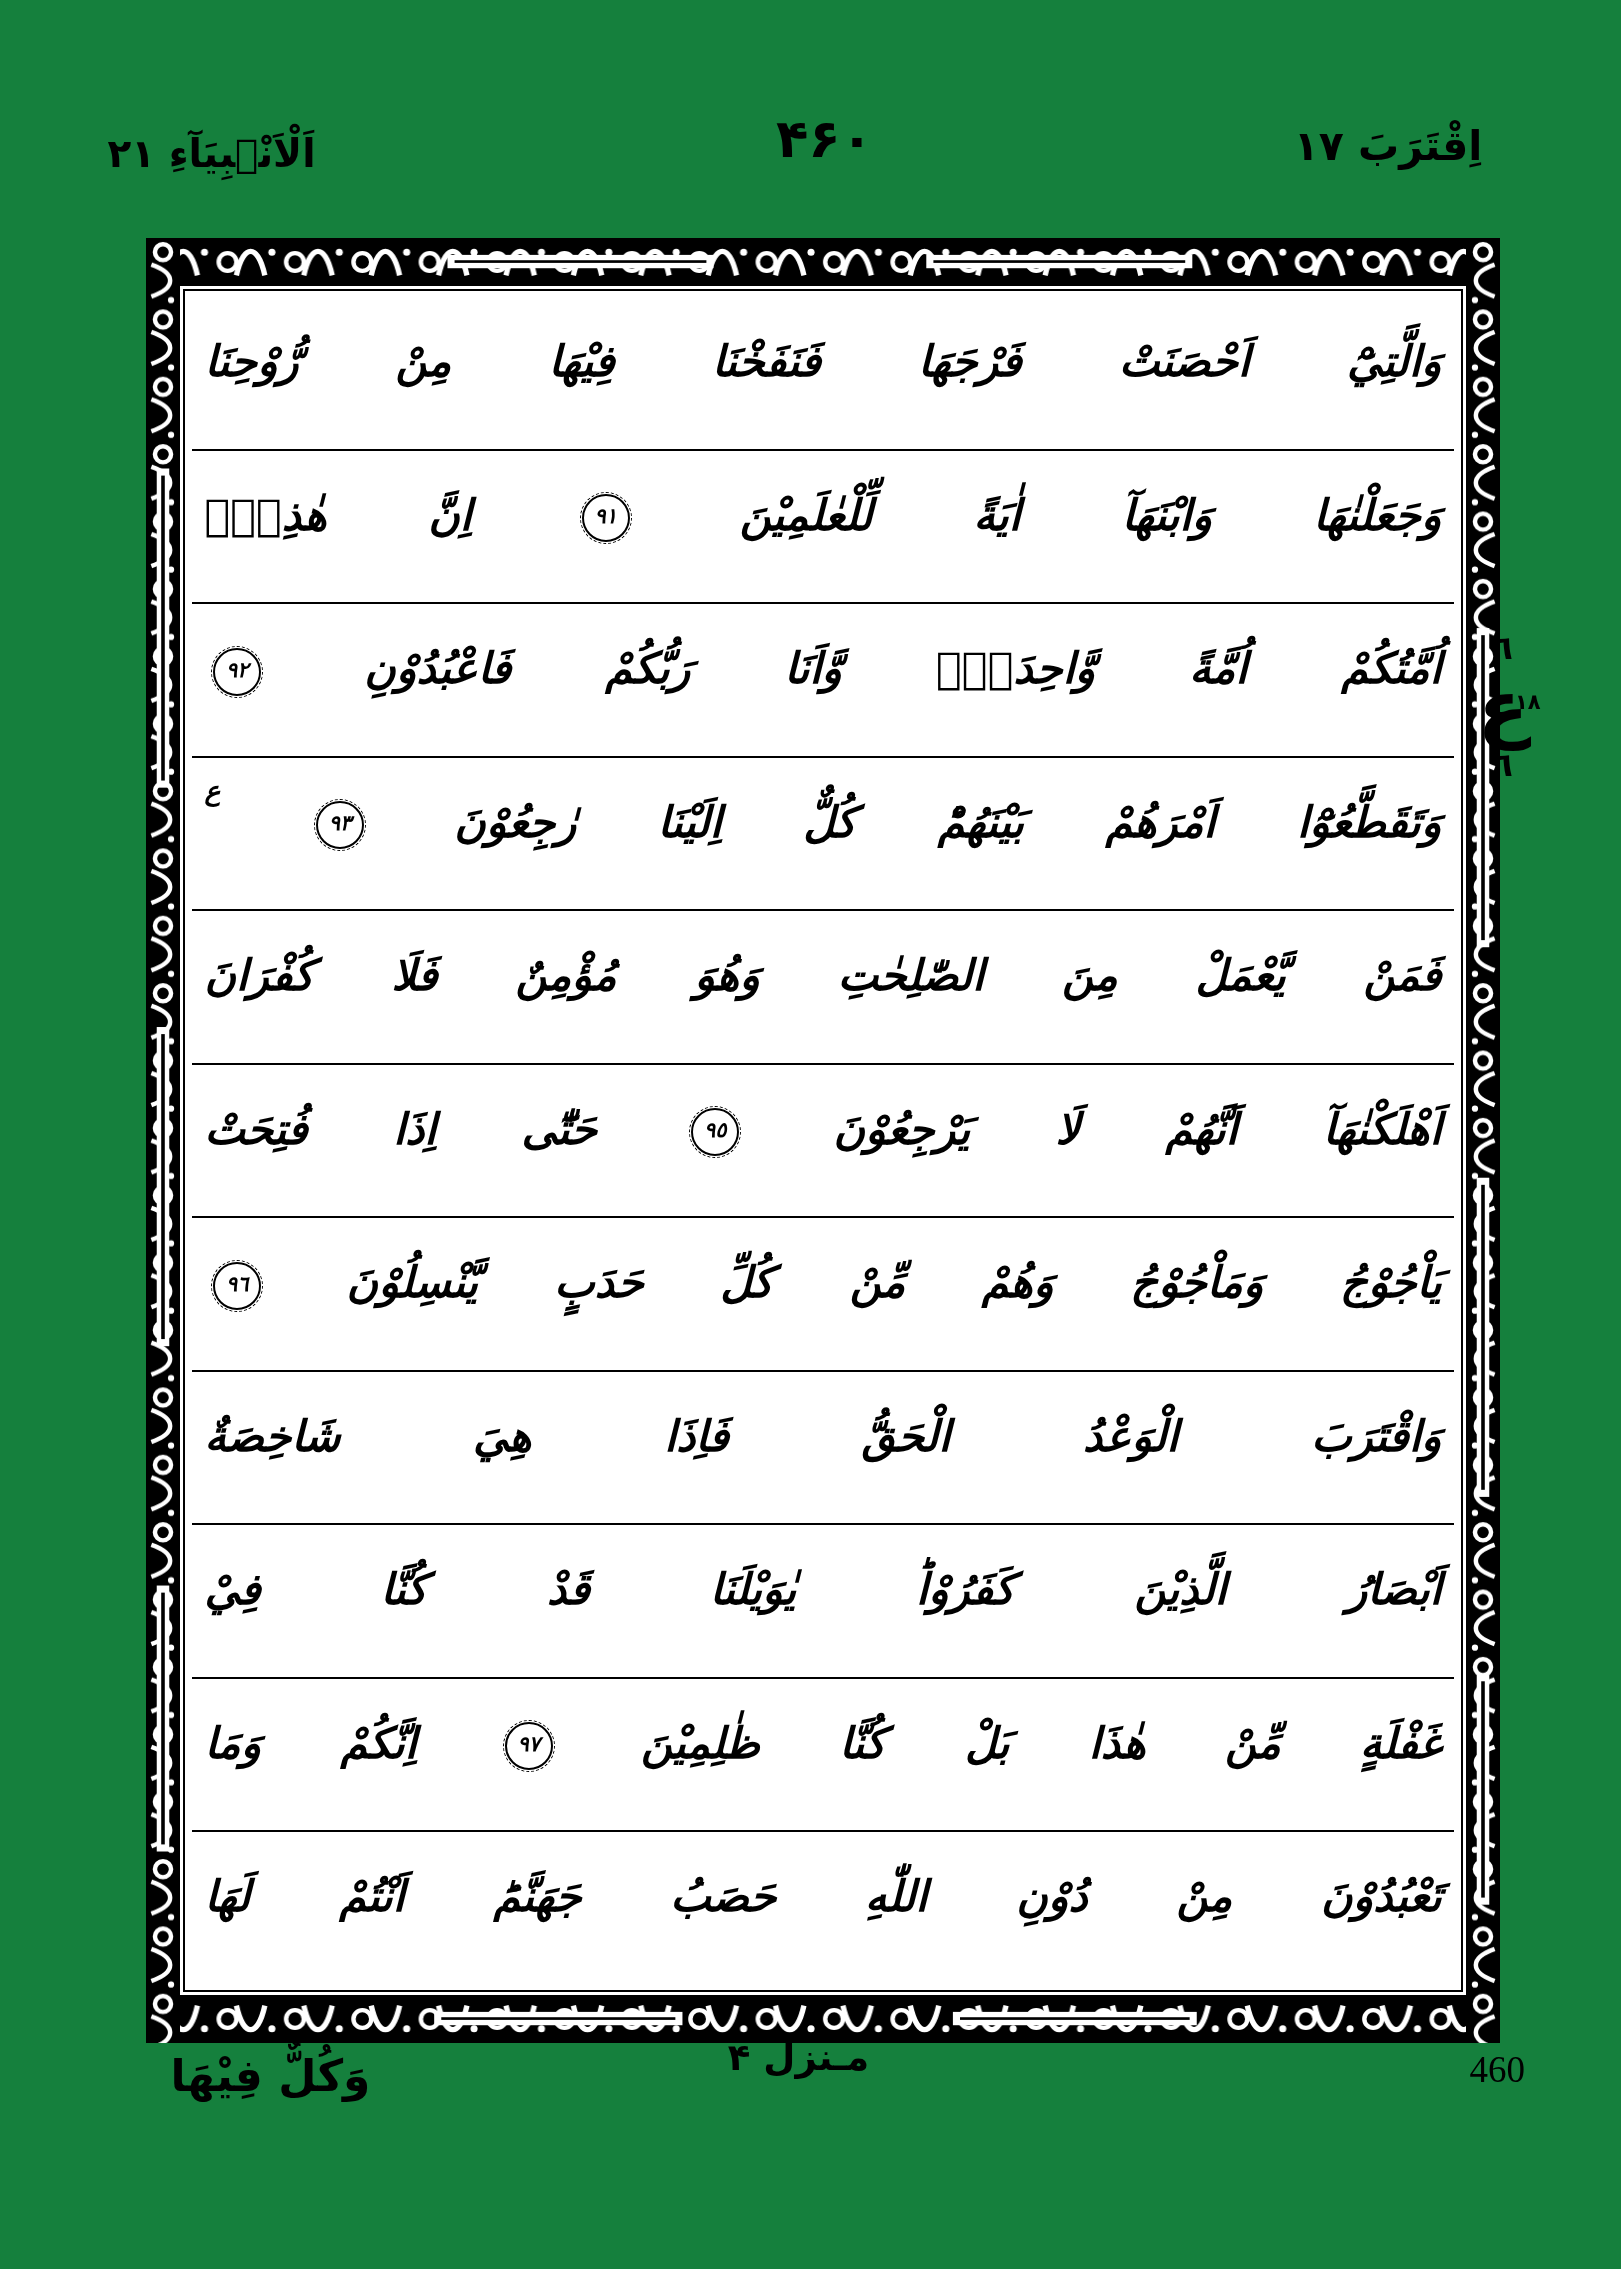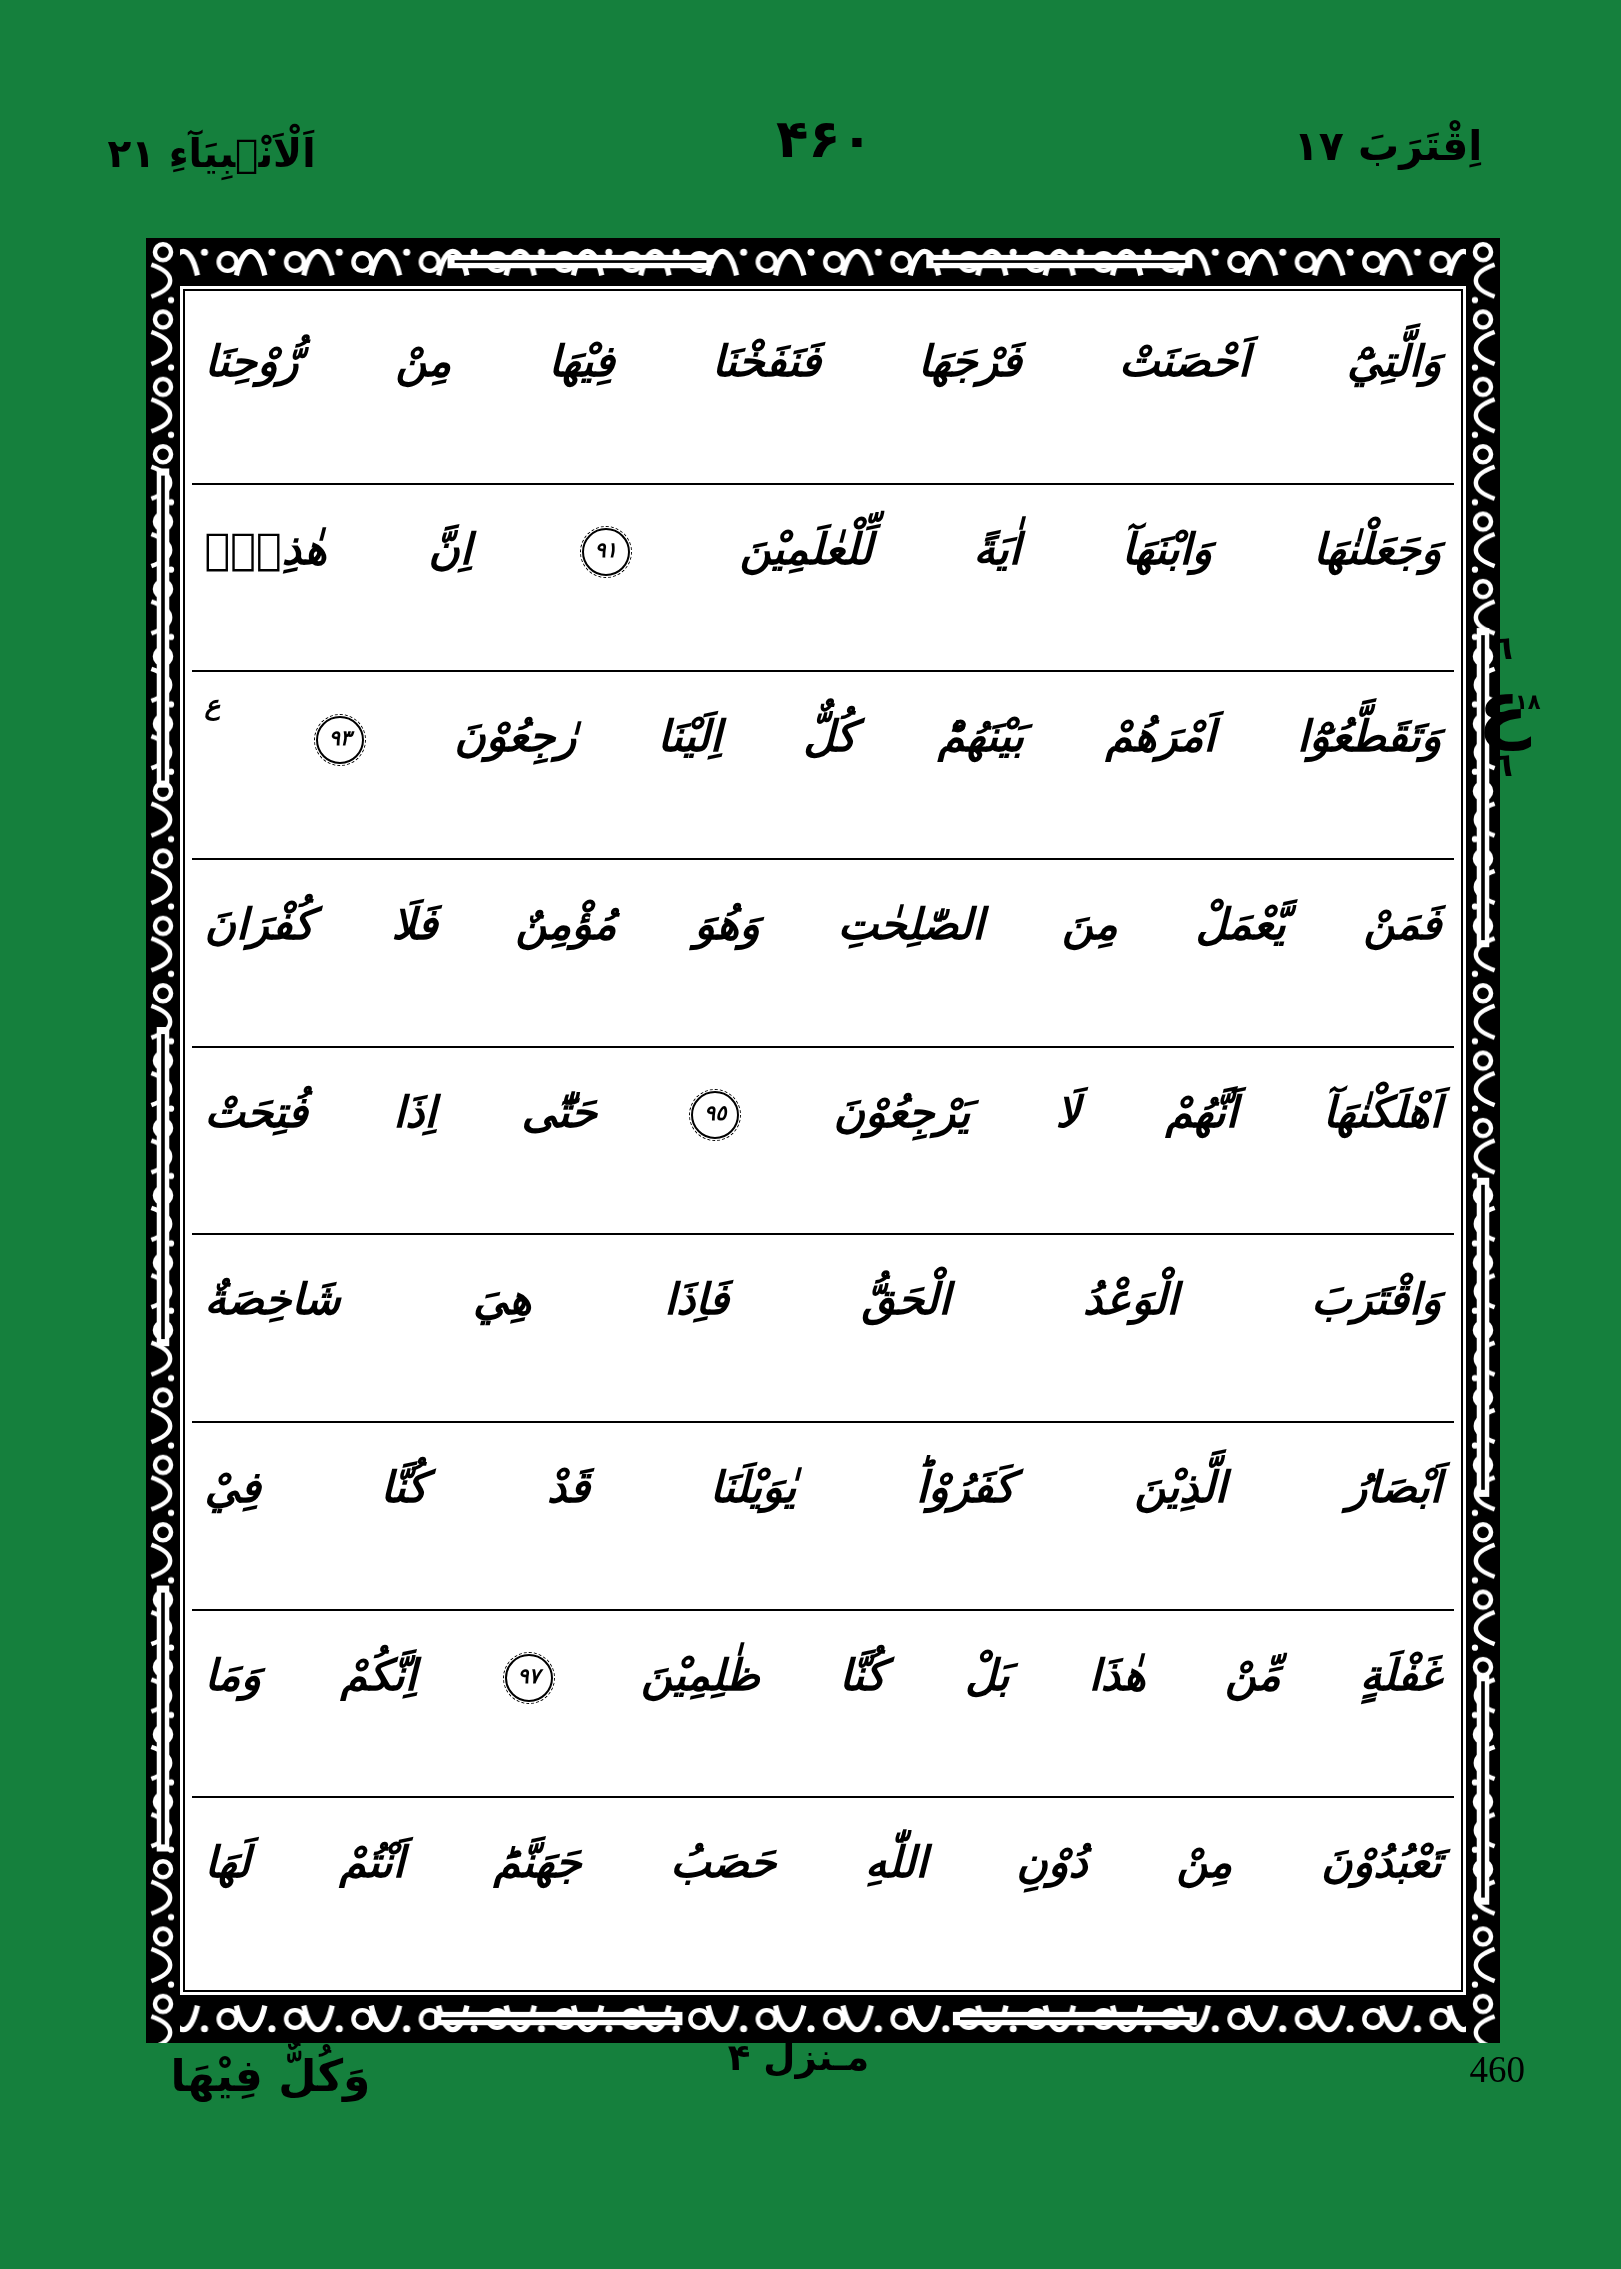--- a/index.html
+++ b/index.html
@@ -152,23 +152,25 @@
         <rect x="12" y="1620" width="14" height="260" fill="#fff"></rect>
         <rect x="17" y="1628" width="4" height="244" fill="#000"></rect>
       </svg>
     </div>
 
     <div class="inner-line"></div>
 
     <div class="lines">
         <div class="line"><span class="qtext">وَالَّتِيْٓ اَحْصَنَتْ فَرْجَهَا فَنَفَخْنَا فِيْهَا مِنْ رُّوْحِنَا</span></div>
         <div class="line"><span class="qtext">وَجَعَلْنٰهَا وَابْنَهَآ اٰيَةً لِّلْعٰلَمِيْنَ</span> <span class="ayah">٩١</span> <span class="qtext">اِنَّ هٰذِهٖٓ</span></div>
+        <div class="line"><span class="qtext">اُمَّتُكُمْ اُمَّةً وَّاحِدَةًۖ وَّاَنَا رَبُّكُمْ فَاعْبُدُوْنِ</span> <span class="ayah">٩٢</span></div>
         <div class="line"><span class="qtext">وَتَقَطَّعُوْٓا اَمْرَهُمْ بَيْنَهُمْؕ كُلٌّ اِلَيْنَا رٰجِعُوْنَ</span> <span class="ayah">٩٣</span> <span class="ruku-sign">ع</span></div>
         <div class="line"><span class="qtext">فَمَنْ يَّعْمَلْ مِنَ الصّٰلِحٰتِ وَهُوَ مُؤْمِنٌ فَلَا كُفْرَانَ</span></div>
         <div class="line"><span class="qtext">اَهْلَكْنٰهَآ اَنَّهُمْ لَا يَرْجِعُوْنَ</span> <span class="ayah">٩٥</span> <span class="qtext">حَتّٰٓى اِذَا فُتِحَتْ</span></div>
+        <div class="line"><span class="qtext">يَاْجُوْجُ وَمَاْجُوْجُ وَهُمْ مِّنْ كُلِّ حَدَبٍ يَّنْسِلُوْنَ</span> <span class="ayah">٩٦</span></div>
         <div class="line"><span class="qtext">وَاقْتَرَبَ الْوَعْدُ الْحَقُّ فَاِذَا هِيَ شَاخِصَةٌ</span></div>
         <div class="line"><span class="qtext">اَبْصَارُ الَّذِيْنَ كَفَرُوْاؕ يٰوَيْلَنَا قَدْ كُنَّا فِيْ</span></div>
         <div class="line"><span class="qtext">غَفْلَةٍ مِّنْ هٰذَا بَلْ كُنَّا ظٰلِمِيْنَ</span> <span class="ayah">٩٧</span> <span class="qtext">اِنَّكُمْ وَمَا</span></div>
         <div class="line"><span class="qtext">تَعْبُدُوْنَ مِنْ دُوْنِ اللّٰهِ حَصَبُ جَهَنَّمَؕ اَنْتُمْ لَهَا</span></div>
       </div>
   </div>
 
   <div class="margin-ruku">
     <span class="mr-small">٦</span>
     <span class="mr-ayn"><span>ع</span><span class="mr-count">١٨</span></span>

